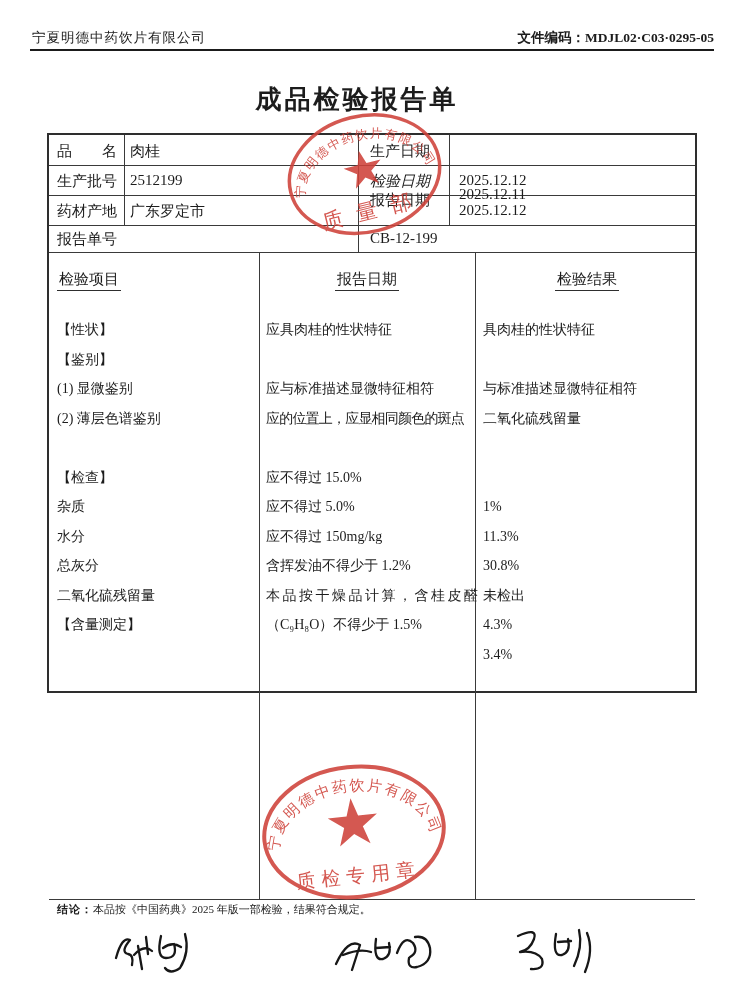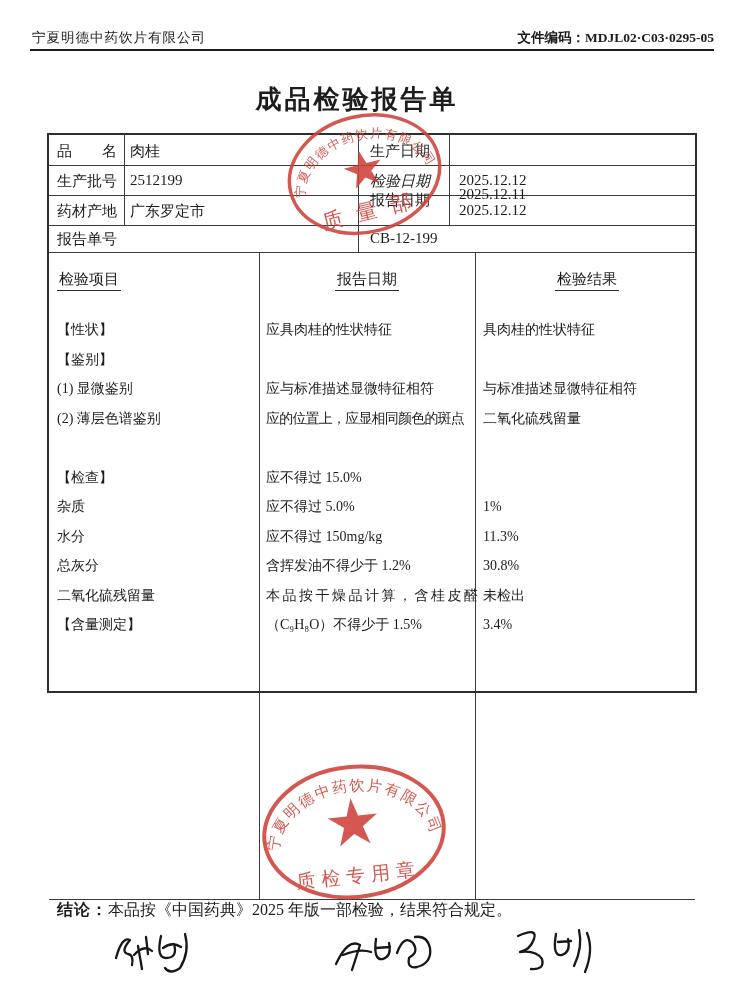--- a/index.html
+++ b/index.html
@@ -32,21 +32,21 @@
   
   .col-head { position:absolute; top:127px; font-size:15px;margin-top:8px; }
   .uhead { border-bottom:1px solid #2e2e2e; padding:0 2px 3px 2px; }
   .tcol { position:absolute; top:180px; }
   .tcol .ln { height:29.5px; line-height:29.5px; font-size:14px; white-space:nowrap; }
   .ln.tight { letter-spacing:-0.8px; }
   .ln.spread { letter-spacing:2.5px; }
 
   
   .conclusion { position:absolute; left:8px; right:4px; top:764px; height:21px;
-                line-height:21px; font-size:16px; white-space:nowrap; }
+                line-height:21px; font-size:11px; white-space:nowrap; }
   .conclusion b { letter-spacing:1px; }
 
   
   .sig-label { font-size:10px; top:983px;margin-top:28px; }
   .sig { position:absolute; }
   .sig path { fill:none; stroke:#171717; stroke-width:2.3; stroke-linecap:round; stroke-linejoin:round; }
 
   
   .stamp { position:absolute; opacity:0.88; pointer-events:none; }
   .stamp-top { left:281px; top:106px; transform:rotate(-14deg); }
@@ -134,20 +134,21 @@
       <div class="ln">具肉桂的性状特征</div>
       <div class="ln"></div>
       <div class="ln">与标准描述显微特征相符</div>
       <div class="ln">二氧化硫残留量</div>
       <div class="ln"></div>
       <div class="ln"></div>
       <div class="ln">1%</div>
       <div class="ln">11.3%</div>
       <div class="ln">30.8%</div>
       <div class="ln">未检出</div>
+      <div class="ln">4.3%</div>
       <div class="ln">3.4%</div>
       <div class="ln"></div>
     </div>
 
     <div class="conclusion">
       <b>结论：</b><span>本品按《中国药典》2025 年版一部检验，结果符合规定。</span>
     </div>
   </div>
 
   <div class="abs sig-label" style="left:52px;">负责人:</div>

